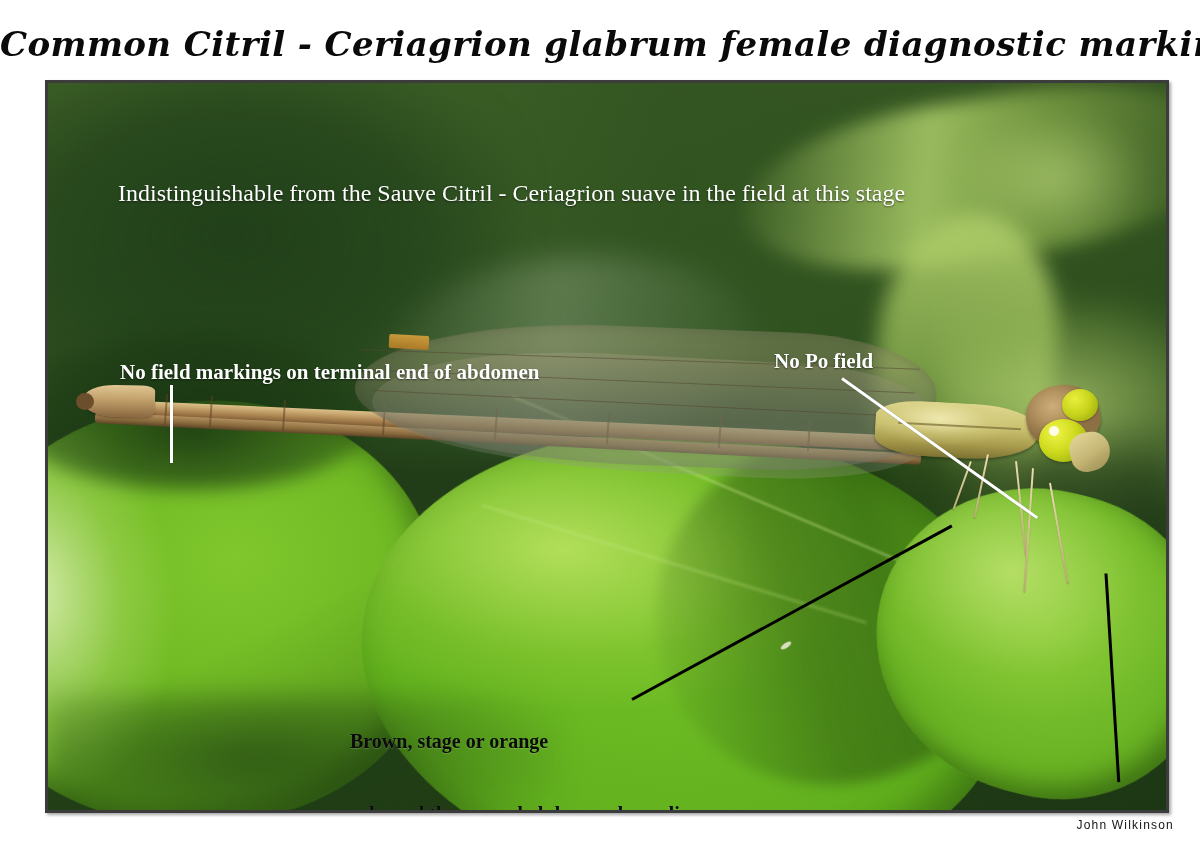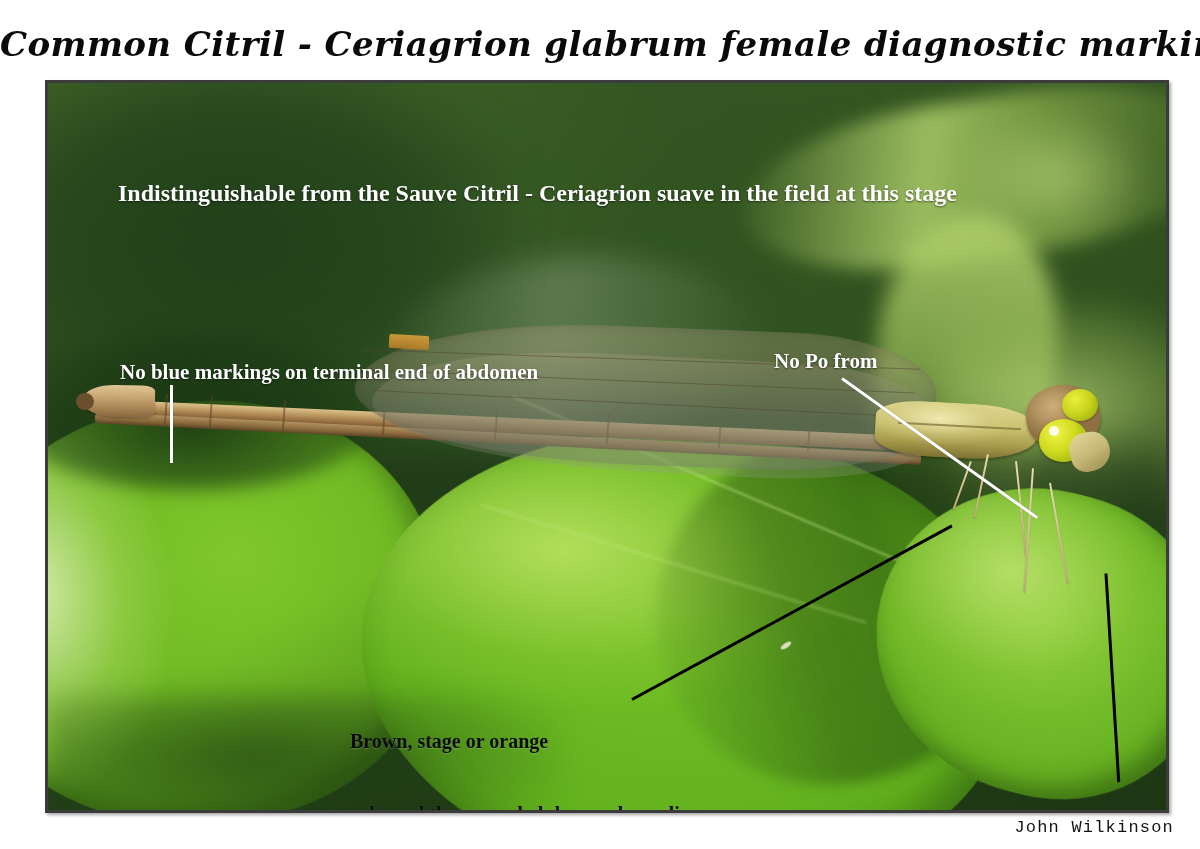--- a/index.html
+++ b/index.html
@@ -270,21 +270,21 @@
   .leg{
     position:absolute;background:linear-gradient(180deg,#e8dcae,#b9a871);
     border-radius:2px;transform-origin:top left;
     box-shadow:0 1px 1px rgba(0,0,0,.25);
   }
 
   
   .subtitle{
     position:absolute;left:70px;top:97px;
     font-family:"Liberation Serif", serif;
-    font-weight:700;font-size:24px;color:#ffffff;
+    font-weight:400;font-size:24px;color:#ffffff;
     text-shadow:0 1px 2px rgba(0,0,0,.55);
     white-space:nowrap;
     text-align:center;
   }
   .ann{
     position:absolute;
     font-family:"Liberation Serif", serif;
     font-weight:700;
     white-space:pre;
     line-height:1.22;
@@ -303,22 +303,22 @@
   .line.black{background:#000000;}
 
   .line-no-blue{left:122px;top:302px;width:3px;height:78px;transform:none;}
   .line-no-po{left:794px;top:294px;width:240px;height:3px;transform:rotate(35.5deg);}
   .line-brown{left:584px;top:615px;width:364px;height:3px;transform:rotate(-28.5deg);}
   .line-sloping{left:1058px;top:489px;width:209px;height:3px;transform:rotate(86.5deg);}
 
   
   .credit{
     position:absolute;right:26px;top:818px;
-    font-family:Liberation Mono, monospace;
-    font-size:17px;letter-spacing:1.2px;color:#141414;
+    font-family:Liberation Sans, sans-serif;
+    font-size:12px;letter-spacing:1.2px;color:#141414;
     white-space:nowrap;
     text-align:center;
   }
 </style>
 </head>
 <body>
 
 <div id="page">
 
   <div class="title">Common Citril - Ceriagrion glabrum female diagnostic markings</div>
@@ -384,23 +384,23 @@
         <div class="leg" style="left:82.5%;top:52%;width:2px;height:7%;transform:rotate(20deg);"></div>
       </div>
 
       <div class="subtitle">Indistinguishable from the Sauve Citril - Ceriagrion suave in the field at this stage</div>
 
       <div class="line white line-no-blue"></div>
       <div class="line white line-no-po"></div>
       <div class="line black line-brown"></div>
       <div class="line black line-sloping"></div>
 
-      <div class="ann white ann-no-blue">No blue markings on terminal end of abdomen</div>
-
-      <div class="ann white ann-no-po">No Po from</div>
+      <div class="ann white ann-no-blue">No field markings on terminal end of abdomen</div>
+
+      <div class="ann white ann-no-po">No Po field</div>
 
       <div class="ann black ann-brown">
         <div>Brown, stage or orange</div>
         <div>coloured thorax and abdomen depending on age</div>
       </div>
 
       <div class="ann black ann-sloping">
         
         
       </div>

